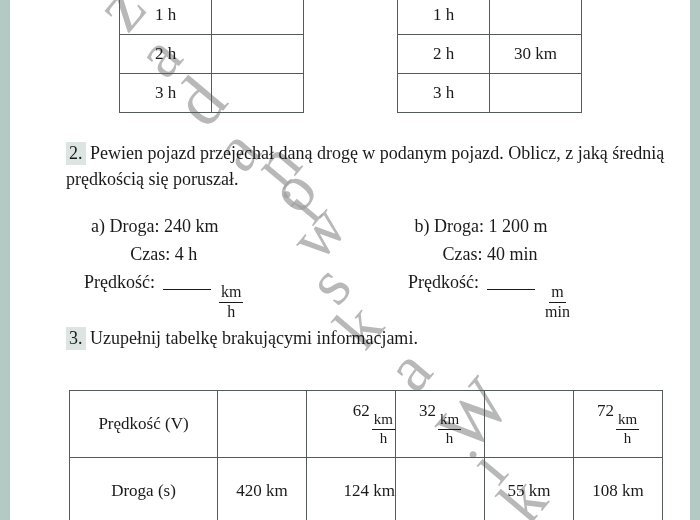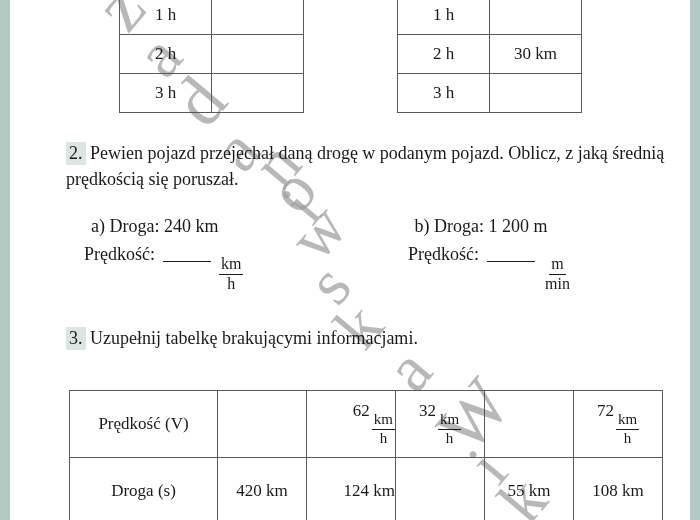--- a/index.html
+++ b/index.html
@@ -221,34 +221,42 @@
 
     <div class="ex-body" id="ex2-heading">
       <span class="ex-num">2.</span>
       <span>Pewien pojazd przejechał daną drogę w podanym pojazd. Oblicz, z jaką średnią prędkością się poruszał.</span>
     </div>
 
     <div class="subitem" id="ex2-a">
       <span>a)</span>
       <span>Droga:</span>
       <span>240 km</span>
+      <span class="ln2">
+        <span>Czas:</span>
+        <span>4 h</span>
+      </span>
       <span class="ln3">
         <span>Prędkość:</span>
         <span class="blank"></span>
         <span class="frac-unit">
           <span class="num">km</span>
           <span class="den">h</span>
         </span>
       </span>
     </div>
 
     <div class="subitem" id="ex2-b">
       <span>b)</span>
       <span>Droga:</span>
       <span>1 200 m</span>
+      <span class="ln2">
+        <span>Czas:</span>
+        <span>40 min</span>
+      </span>
       <span class="ln3">
         <span>Prędkość:</span>
         <span class="blank"></span>
         <span class="frac-unit">
           <span class="num">m</span>
           <span class="den">min</span>
         </span>
       </span>
     </div>
 

